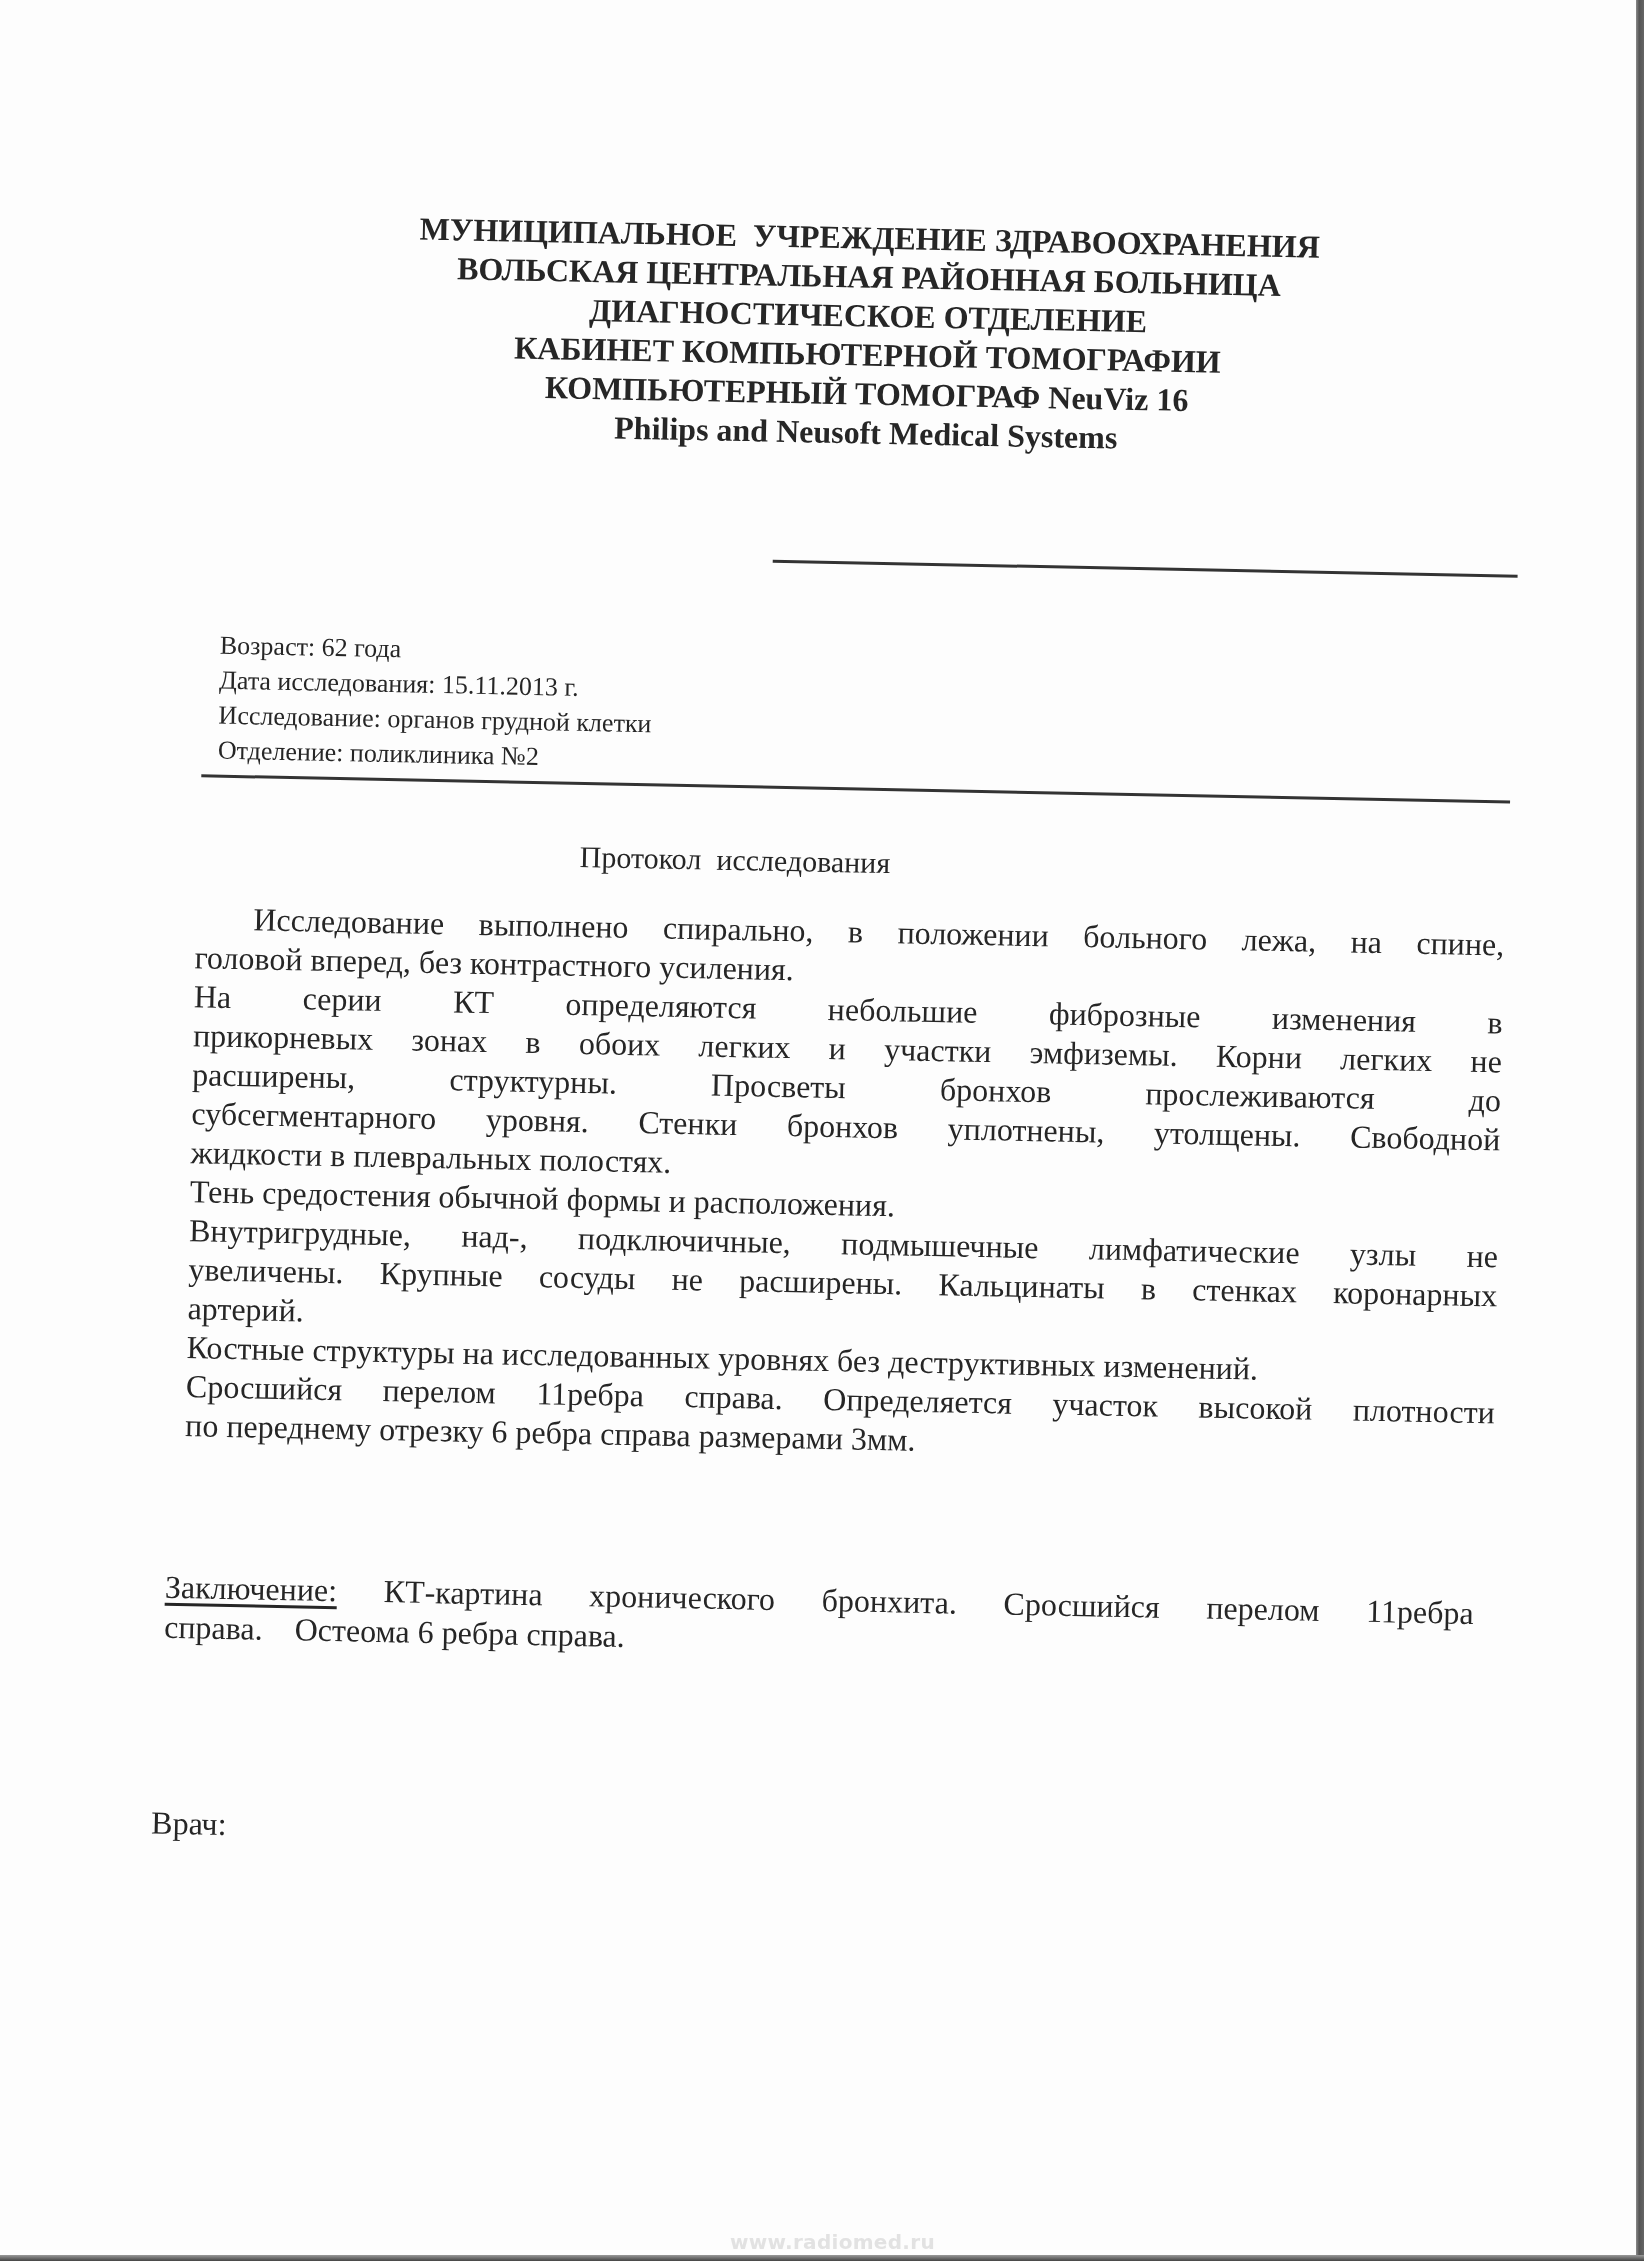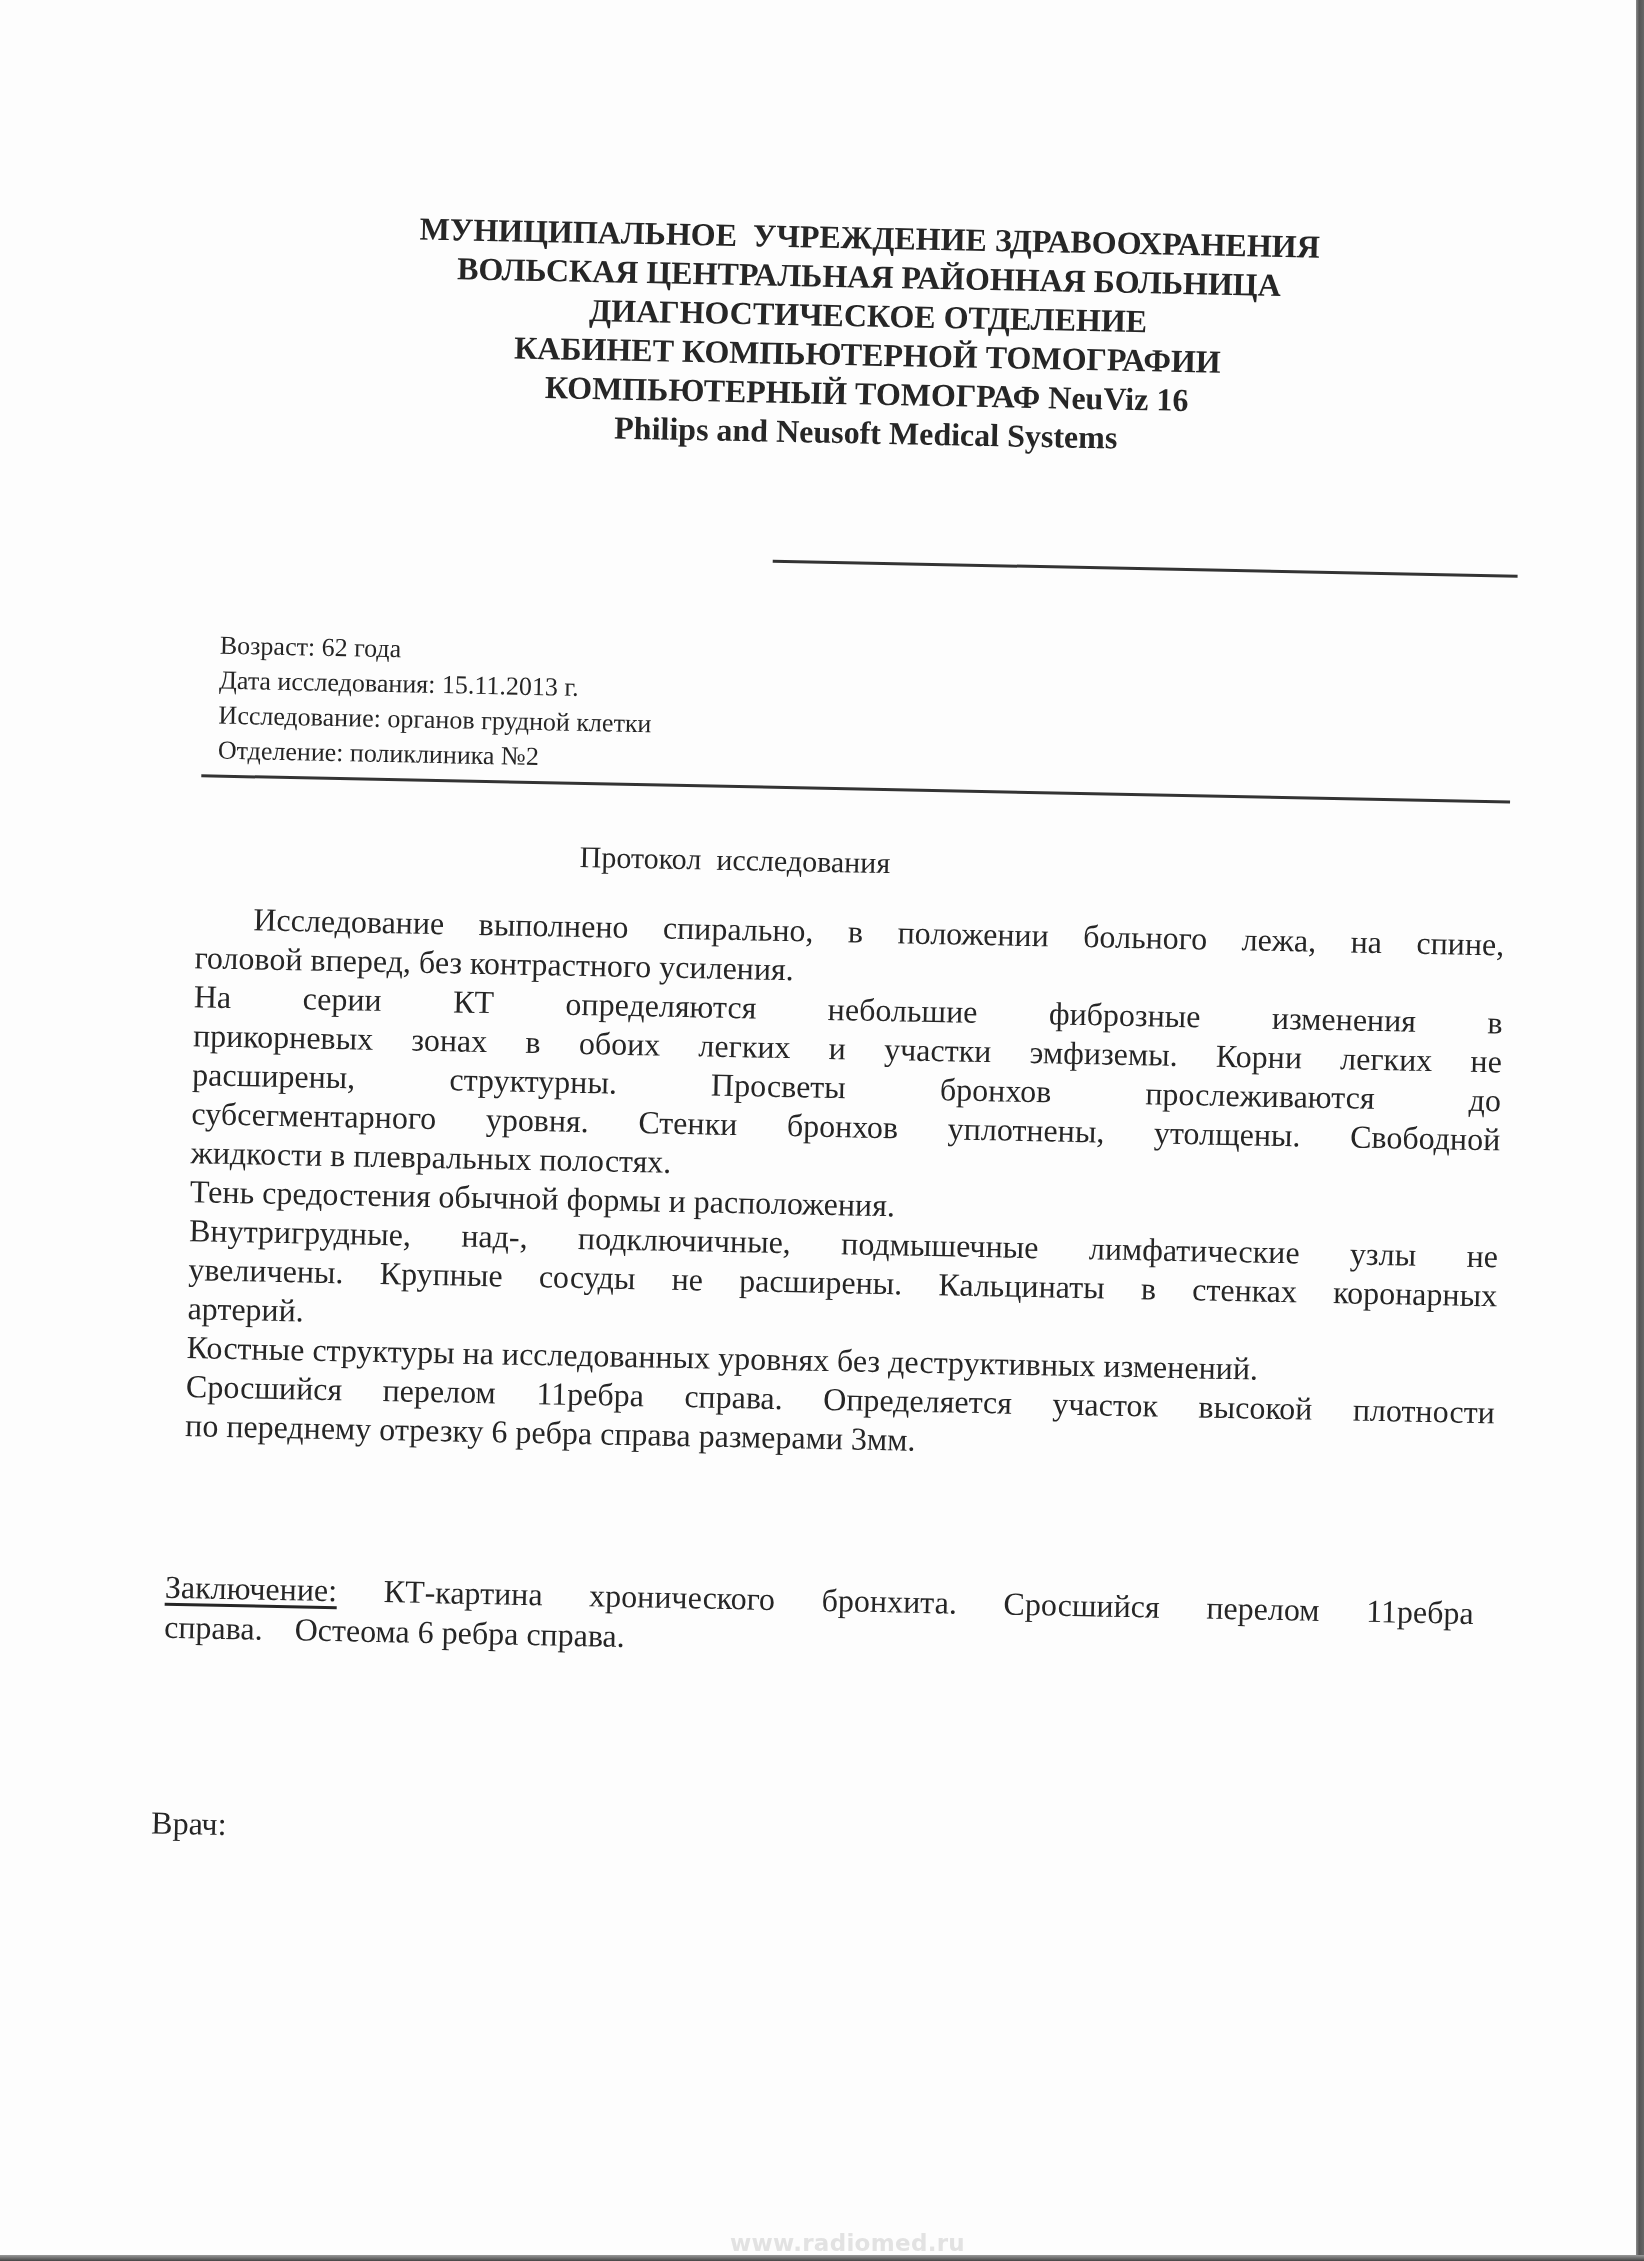--- a/index.html
+++ b/index.html
@@ -107,21 +107,21 @@
     top: 1805px;
     font-size: 32px;
     white-space: pre;
   }
   .watermark {
     position: absolute;
     left: 730px;
     top: 2230px;
     font-family: "DejaVu Sans", "Liberation Sans", sans-serif;
     font-weight: bold;
-    font-size: 23px;
+    font-size: 20px;
     color: #e2e2e2;
     letter-spacing: 0.3px;
   }
 </style>
 </head>
 <body>
 
 <div class="edge-right"></div>
 <div class="edge-bottom"></div>
 

